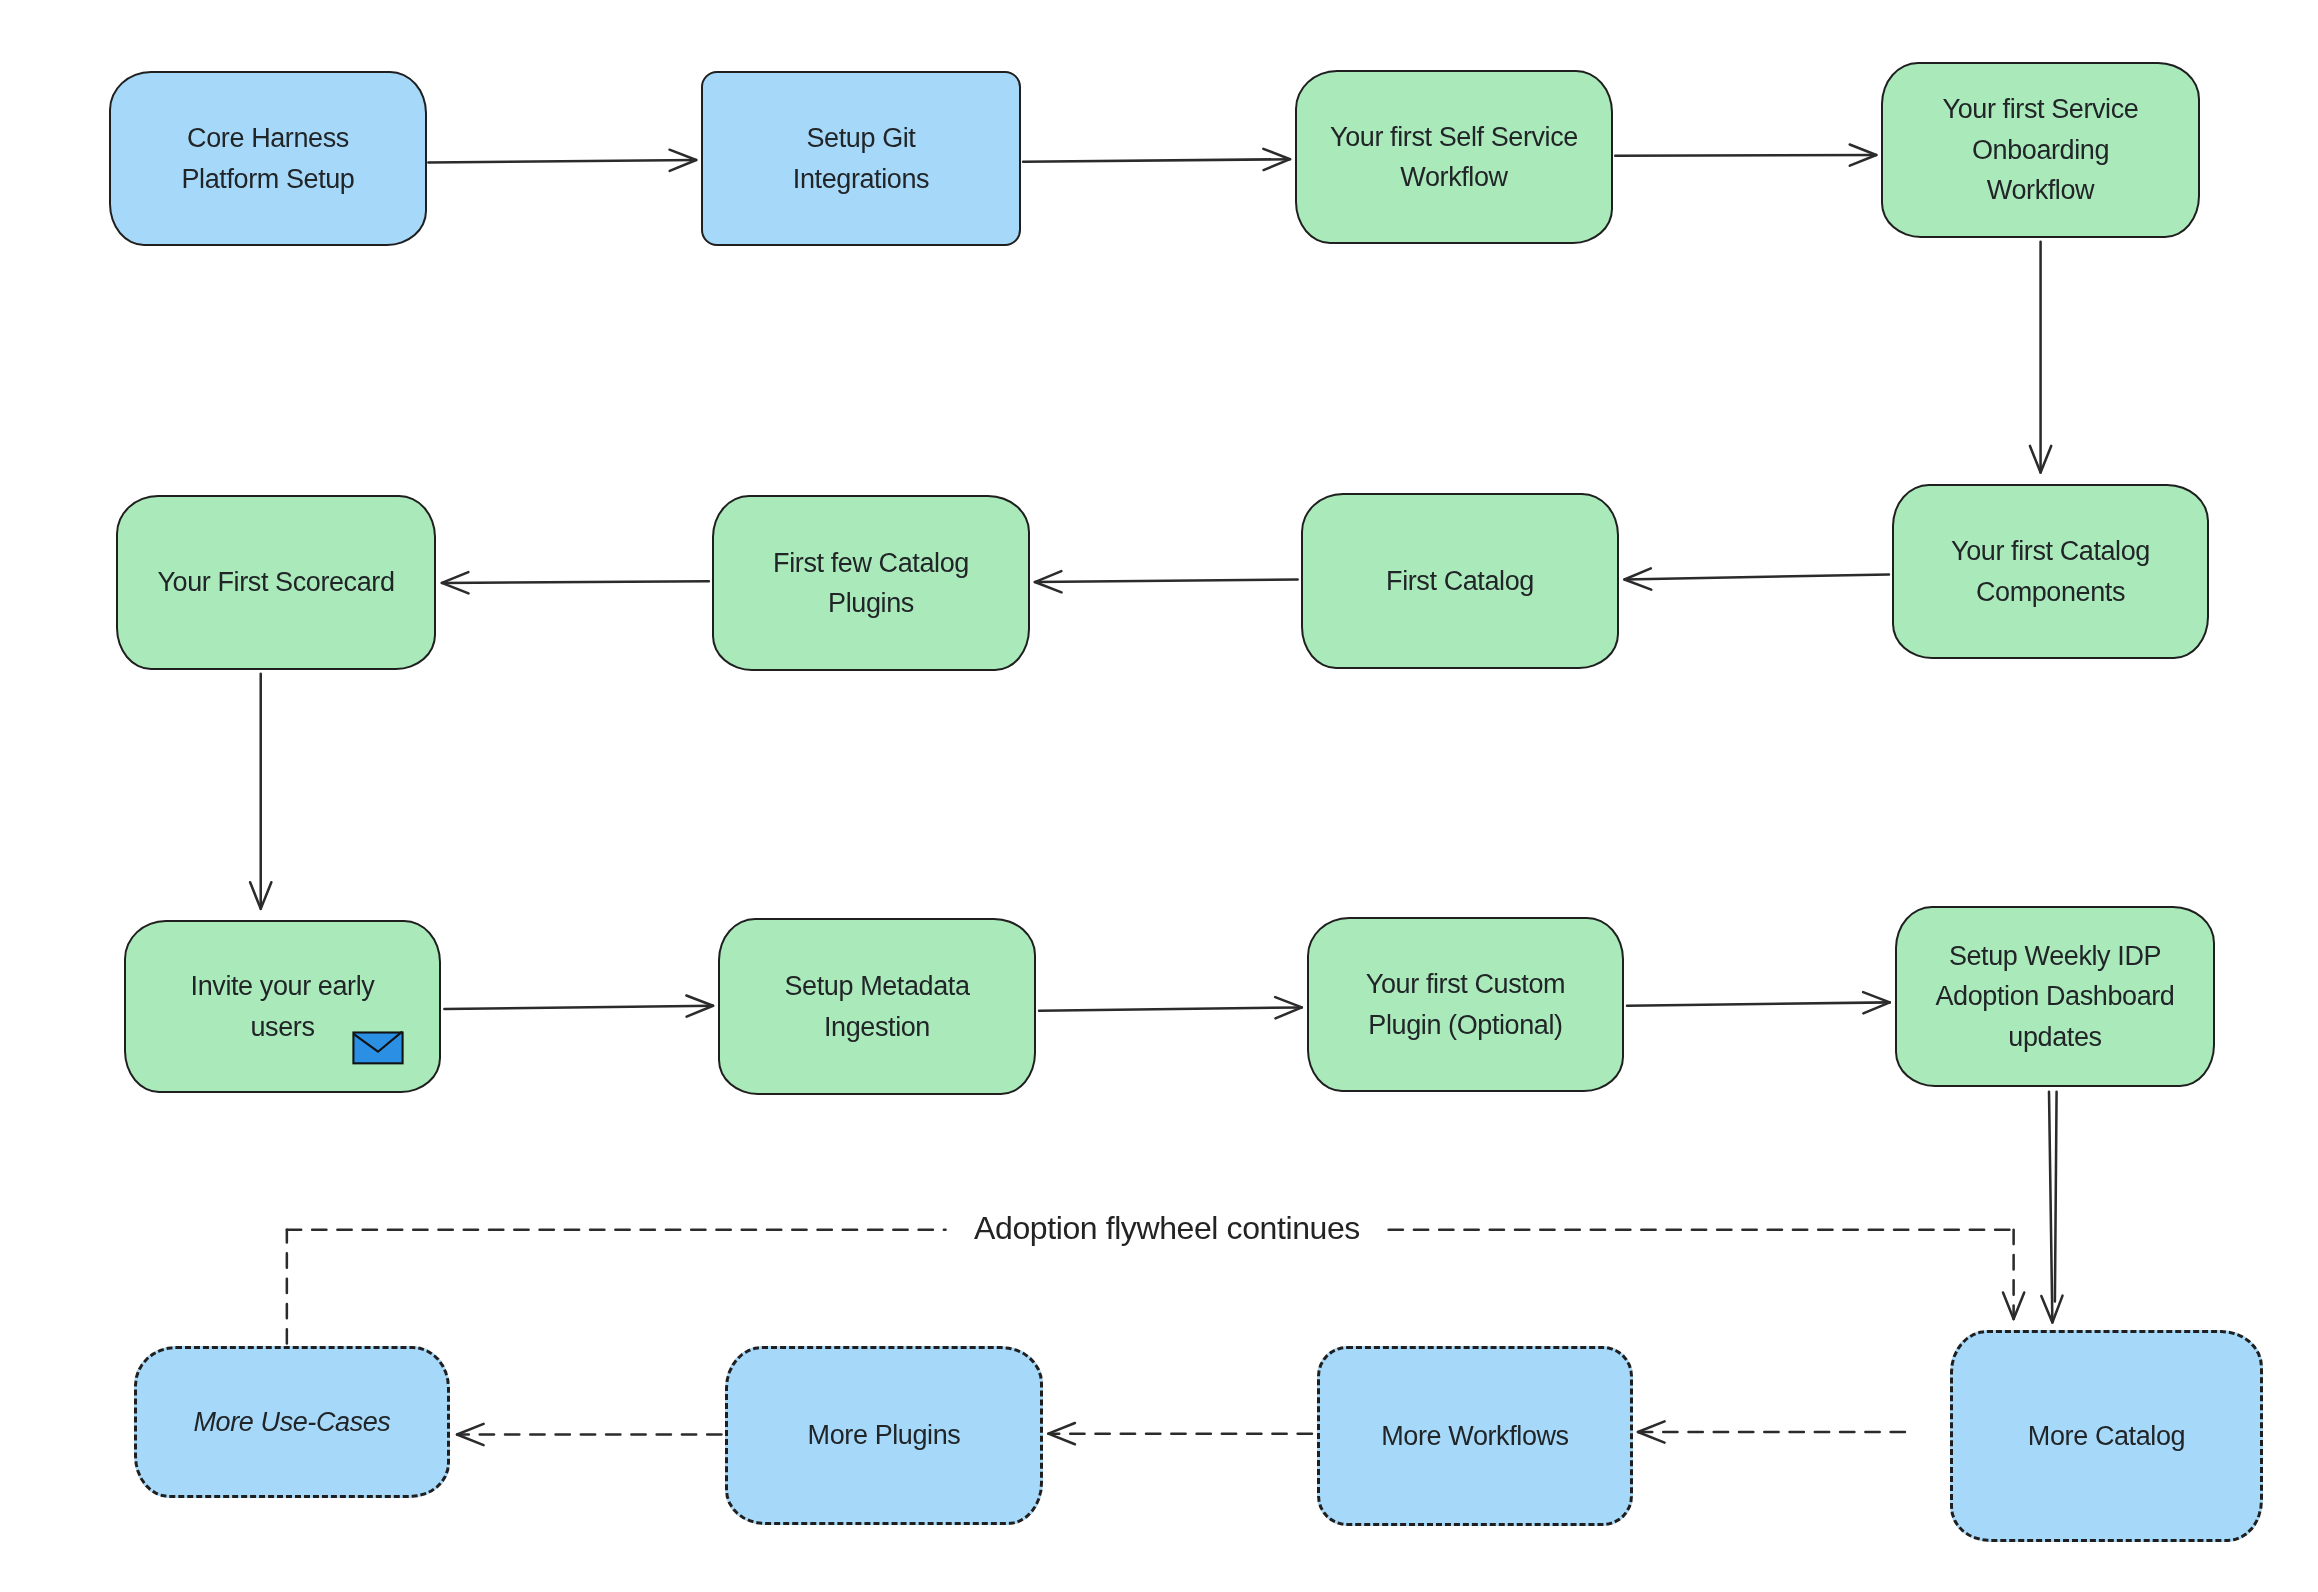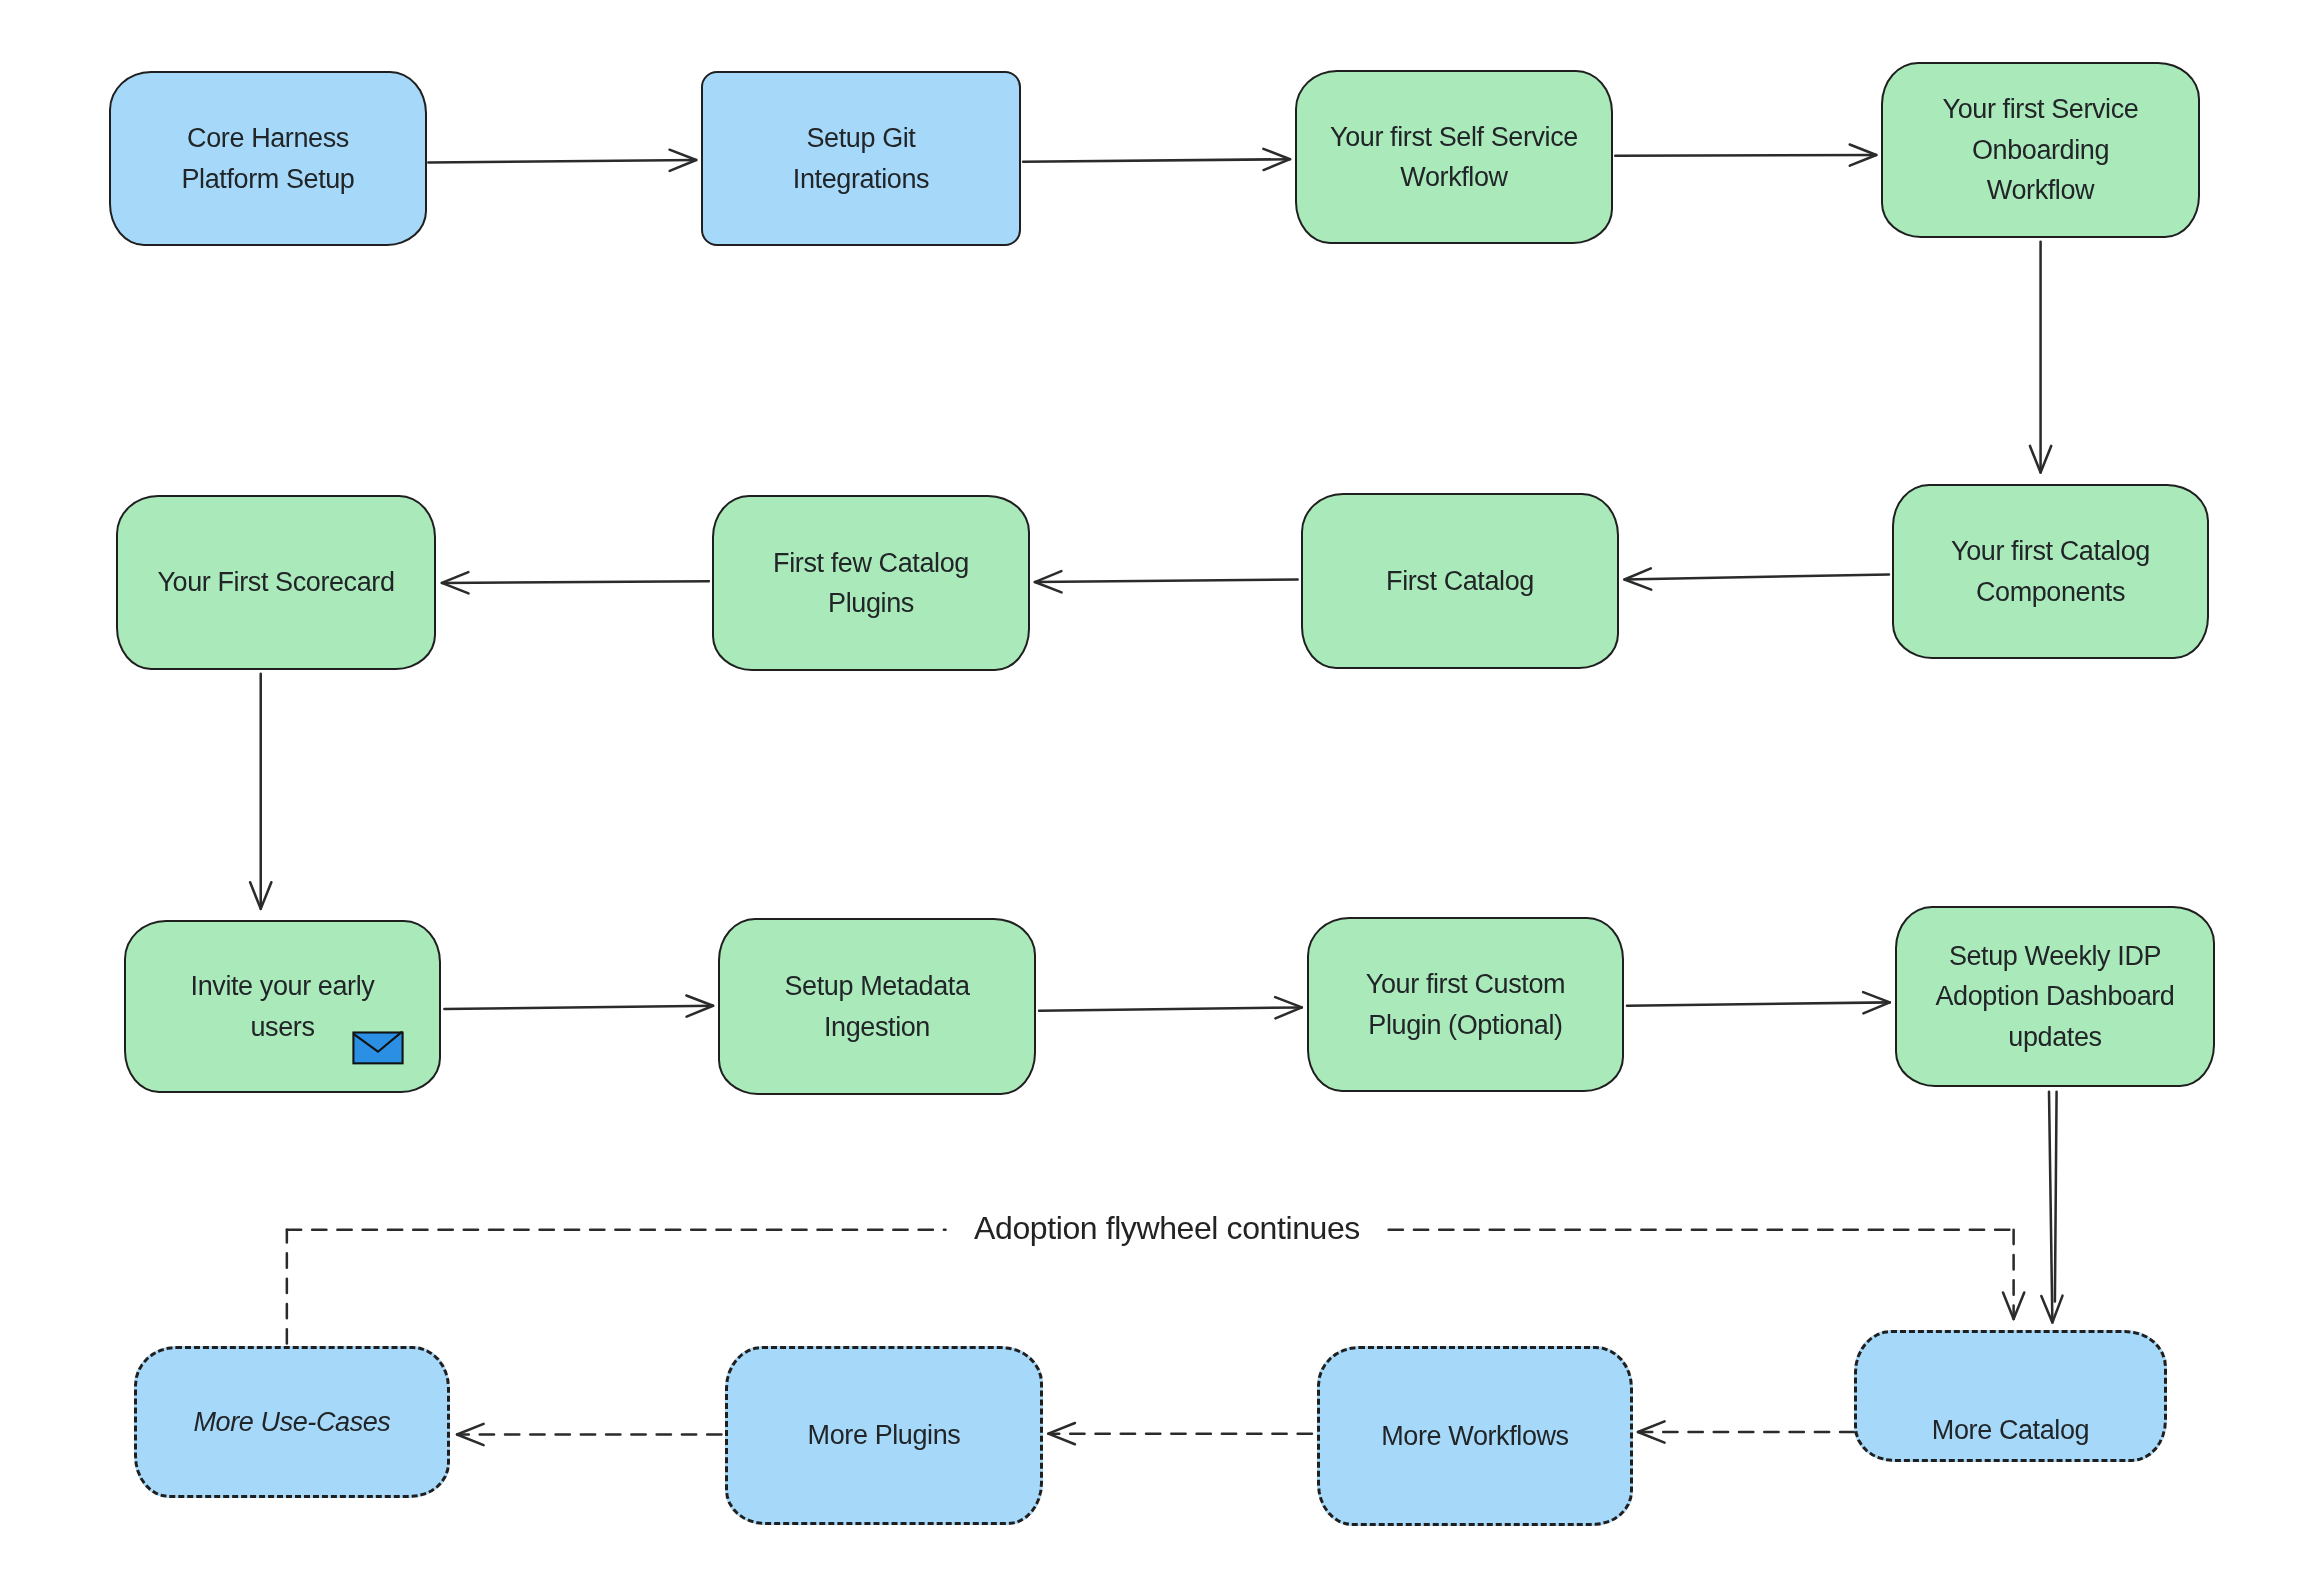--- a/index.html
+++ b/index.html
@@ -175,20 +175,20 @@
       <span class="node-label">Setup Weekly IDP
 Adoption Dashboard
 updates</span>
     </div>
     <div class="node blue dashedb r1" style="left: 134px; top: 1346px; width: 316px; height: 152px; font-style: italic;">
       <span class="node-label">More Use-Cases</span>
     </div>
     <div class="node blue dashedb r2" style="left: 725px; top: 1346px; width: 318px; height: 179px;">
       <span class="node-label">More Plugins</span>
     </div>
-    <div class="node blue dashedb r1" style="left: 1317px; top: 1346px; width: 316px; height: 180px;">
+    <div class="node blue dashedb r1" style="left: 1317px; top: 1346px; width: 316px; height: 180px; border-radius: 30px;">
       <span class="node-label">More Workflows</span>
     </div>
-    <div class="node blue dashedb r2" style="left: 1854px; top: 1330px; width: 313px; height: 132px; align-items: flex-end;">
+    <div class="node blue dashedb r2" style="left: 1950px; top: 1330px; width: 313px; height: 212px;">
       <span class="node-label">More Catalog</span>
     </div>
   </div>
 
 
 </body></html>

